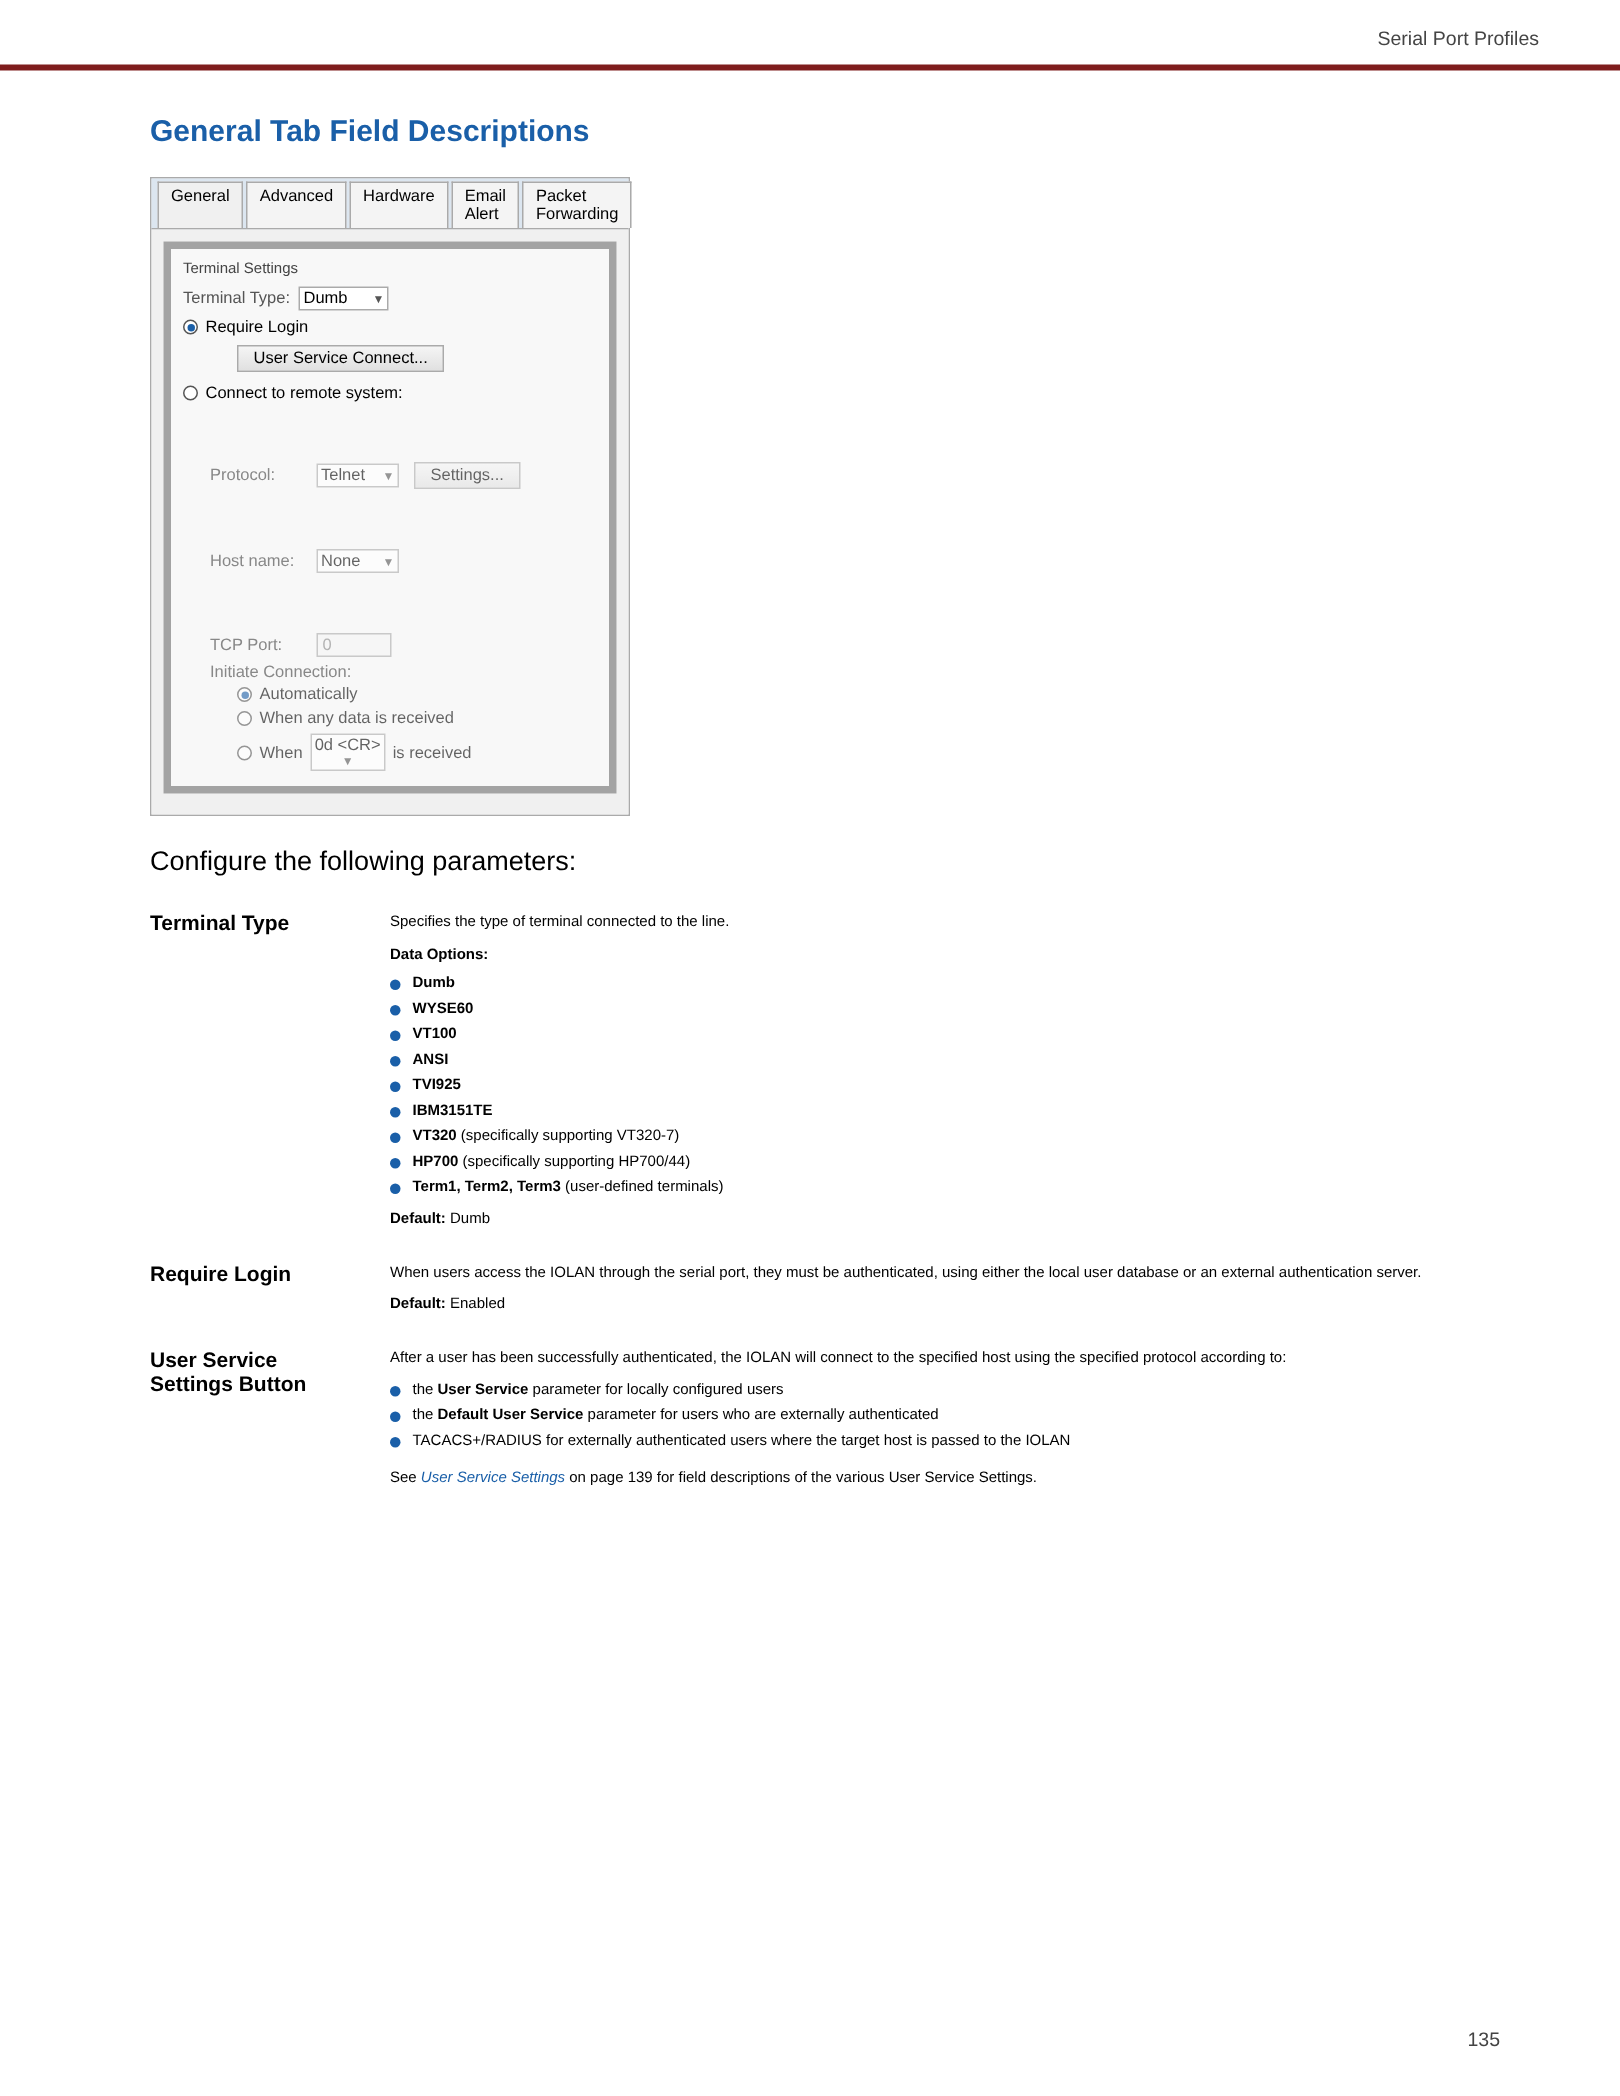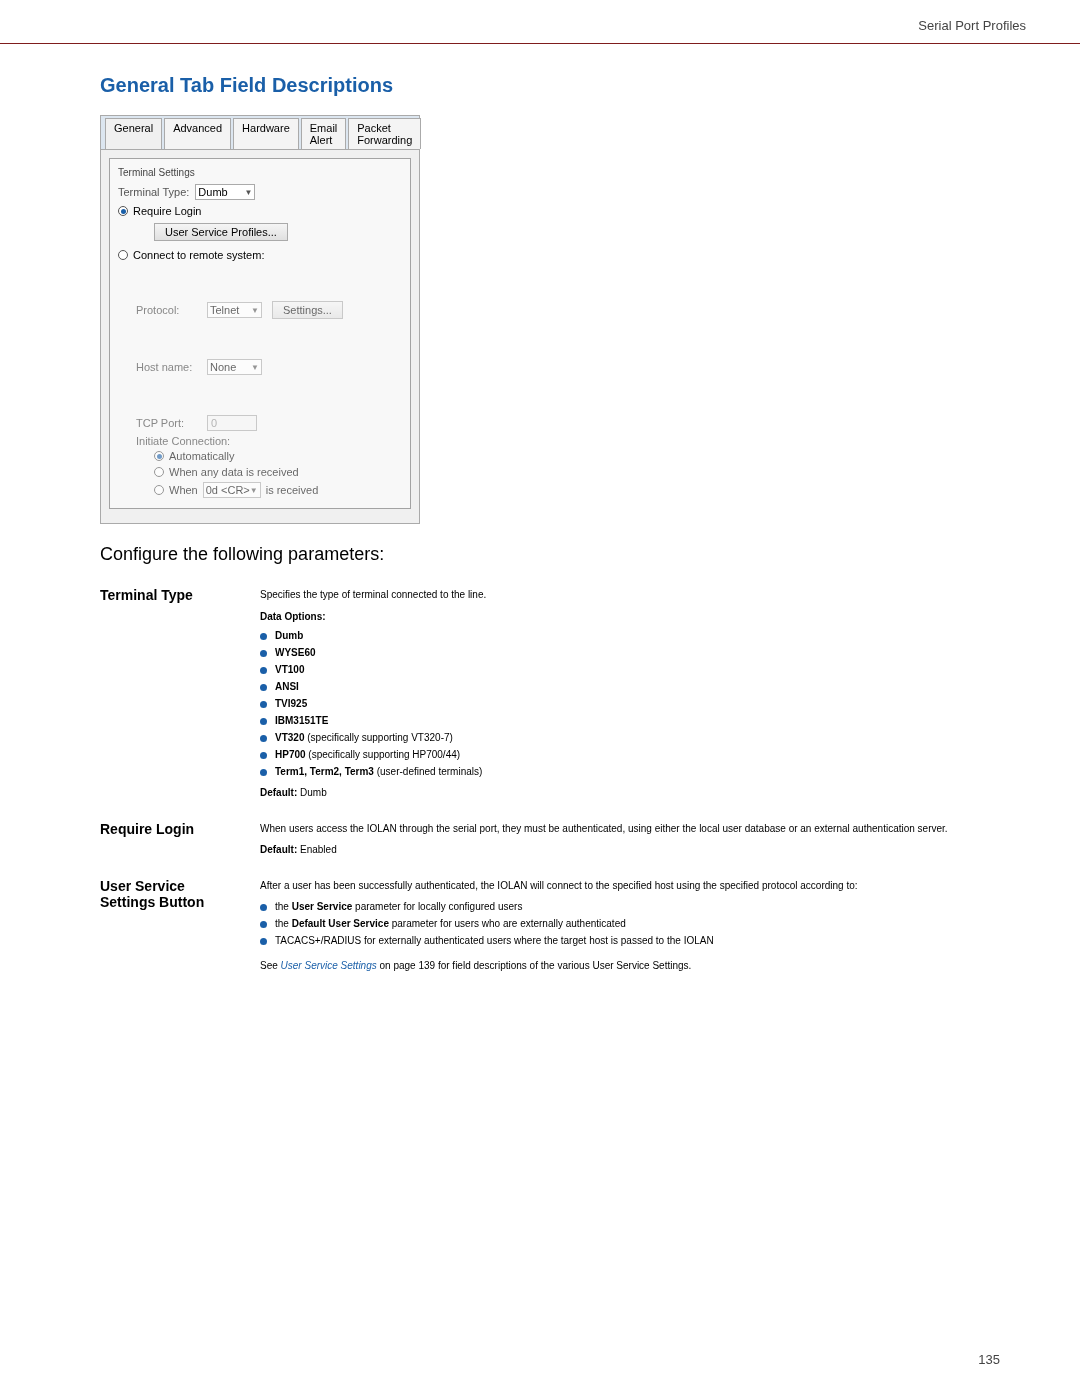--- a/index.html
+++ b/index.html
@@ -11,21 +11,21 @@
       background: #fff;
       width: 1080px;
       min-height: 1397px;
       position: relative;
     }
 
     .page-header {
       display: flex;
       justify-content: flex-end;
       padding: 18px 54px 10px 54px;
-      border-bottom: 1px solid #7f1d1d;
+      border-bottom: 4px solid #7f1d1d;
     }
 
     .page-header-text {
       font-size: 13px;
       color: #444;
     }
 
     .main-content {
       padding: 30px 74px 60px 100px;
     }
@@ -67,21 +67,21 @@
       background: #f0f0f0;
       font-weight: normal;
     }
 
     .dialog-body {
       padding: 8px;
       background: #f0f0f0;
     }
 
     .dialog-group {
-      border: 1px solid #a3a3a3;
+      border: 5px solid #a3a3a3;
       background: #f8f8f8;
       padding: 8px;
       margin-bottom: 6px;
     }
 
     .dialog-group-label {
       font-size: 10px;
       color: #444;
       margin-bottom: 6px;
     }
@@ -302,21 +302,21 @@
             <span class="dialog-select-arrow">▼</span>
           </div>
         </div>
 
         <div class="radio-row" style="margin-bottom:6px;">
           <span class="radio-circle selected"></span>
           <span>Require Login</span>
         </div>
 
         <div style="margin-bottom:8px; padding-left:16px;">
-          <button class="dialog-btn">User Service Profiles...</button>
+          <button class="dialog-btn">User Service Connect...</button>
         </div>
 
         <div class="radio-row" style="margin-bottom:6px;">
           <span class="radio-circle"></span>
           <span>Connect to remote system:</span>
         </div>
 
         <div class="dialog-sub-row">
           <span class="dialog-sub-label">Protocol:</span>
           <div class="dialog-select" style="min-width:55px; opacity:0.6;">
@@ -346,21 +346,21 @@
               <span class="radio-circle selected"></span>
               <span>Automatically</span>
             </div>
             <div class="radio-row" style="opacity:0.6;">
               <span class="radio-circle"></span>
               <span>When any data is received</span>
             </div>
             <div class="when-row" style="opacity:0.6;">
               <span class="radio-circle"></span>
               <span>When</span>
-              <div class="dialog-select" style="min-width:50px;">
+              <div class="dialog-select" style="min-width:50px;flex-direction:column;">
                 <span>0d &lt;CR&gt;</span>
                 <span class="dialog-select-arrow">▼</span>
               </div>
               <span>is received</span>
             </div>
           </div>
         </div>
       </div>
     </div>
   </div>

